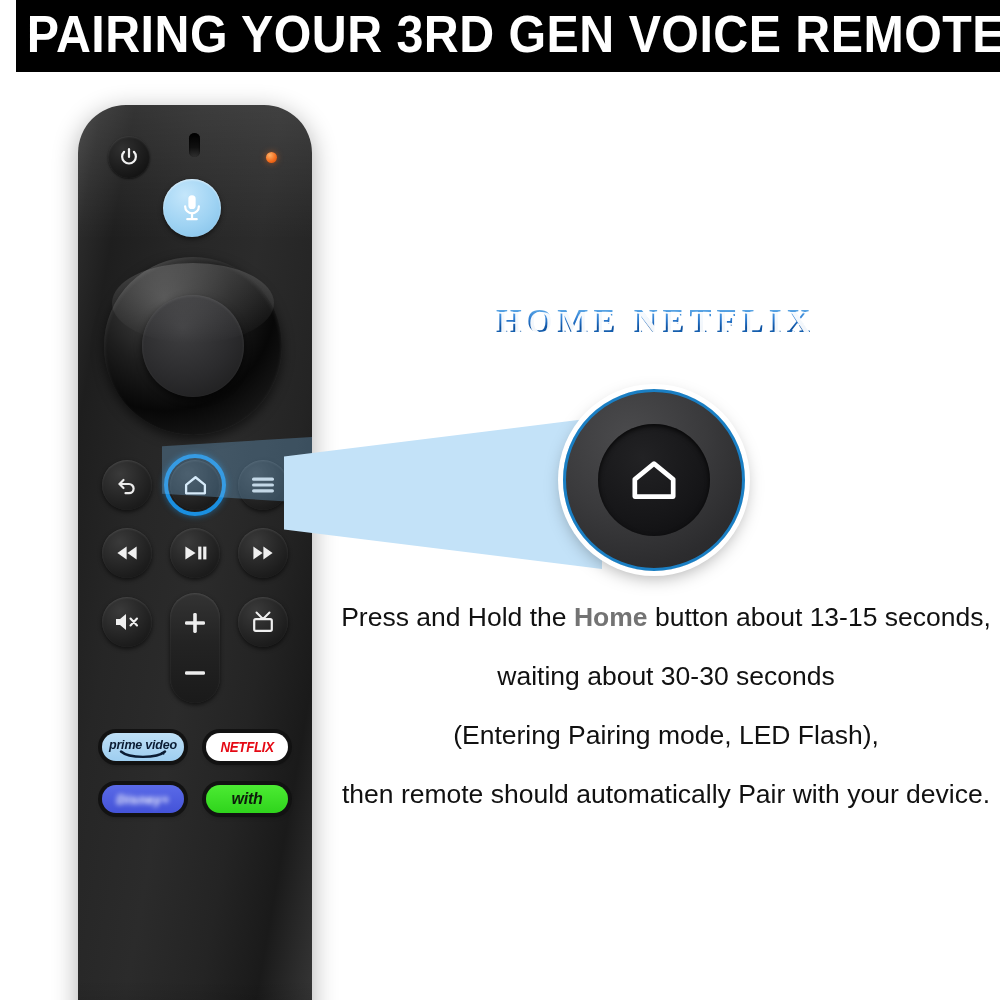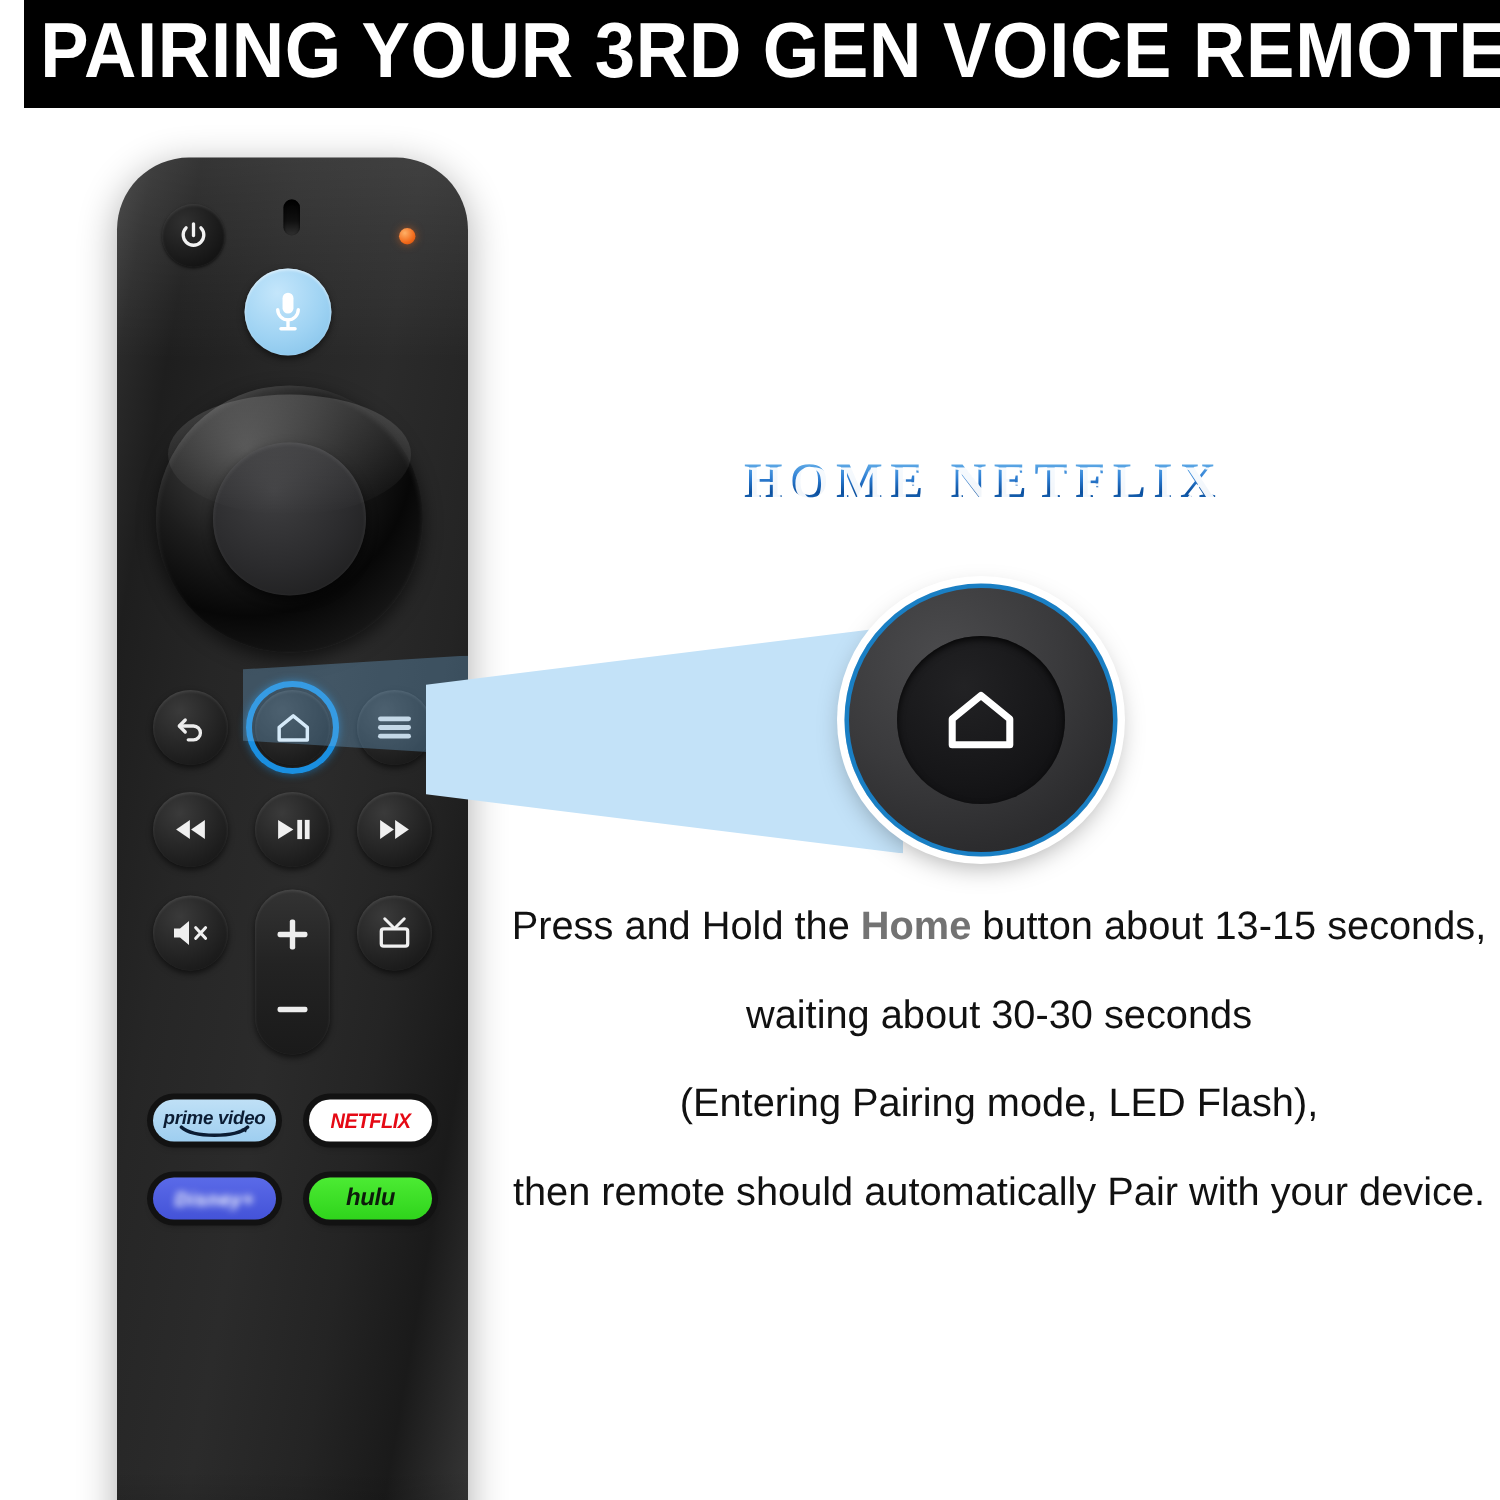--- a/index.html
+++ b/index.html
@@ -291,21 +291,21 @@
         <path d="M46 1.5 L41.5 2.6 L45 5" fill="#0b1c33"></path>
       </svg>
     </div>
     <div class="app-btn app-r1 app-cR netflix">
       <span class="netflix-txt">NETFLIX</span>
     </div>
     <div class="app-btn app-r2 app-cL disney">
       <span class="disney-blur">Disney+</span>
     </div>
     <div class="app-btn app-r2 app-cR hulu">
-      <span class="hulu-txt">hulu</span>
+      <span class="hulu-txt">with</span>
     </div>
 
     <div class="remote-bottom-shade"></div>
   </div>
 
   <div class="cone-on-remote"></div>
 
   <div class="cone"></div>
 
   <div class="magnifier">

